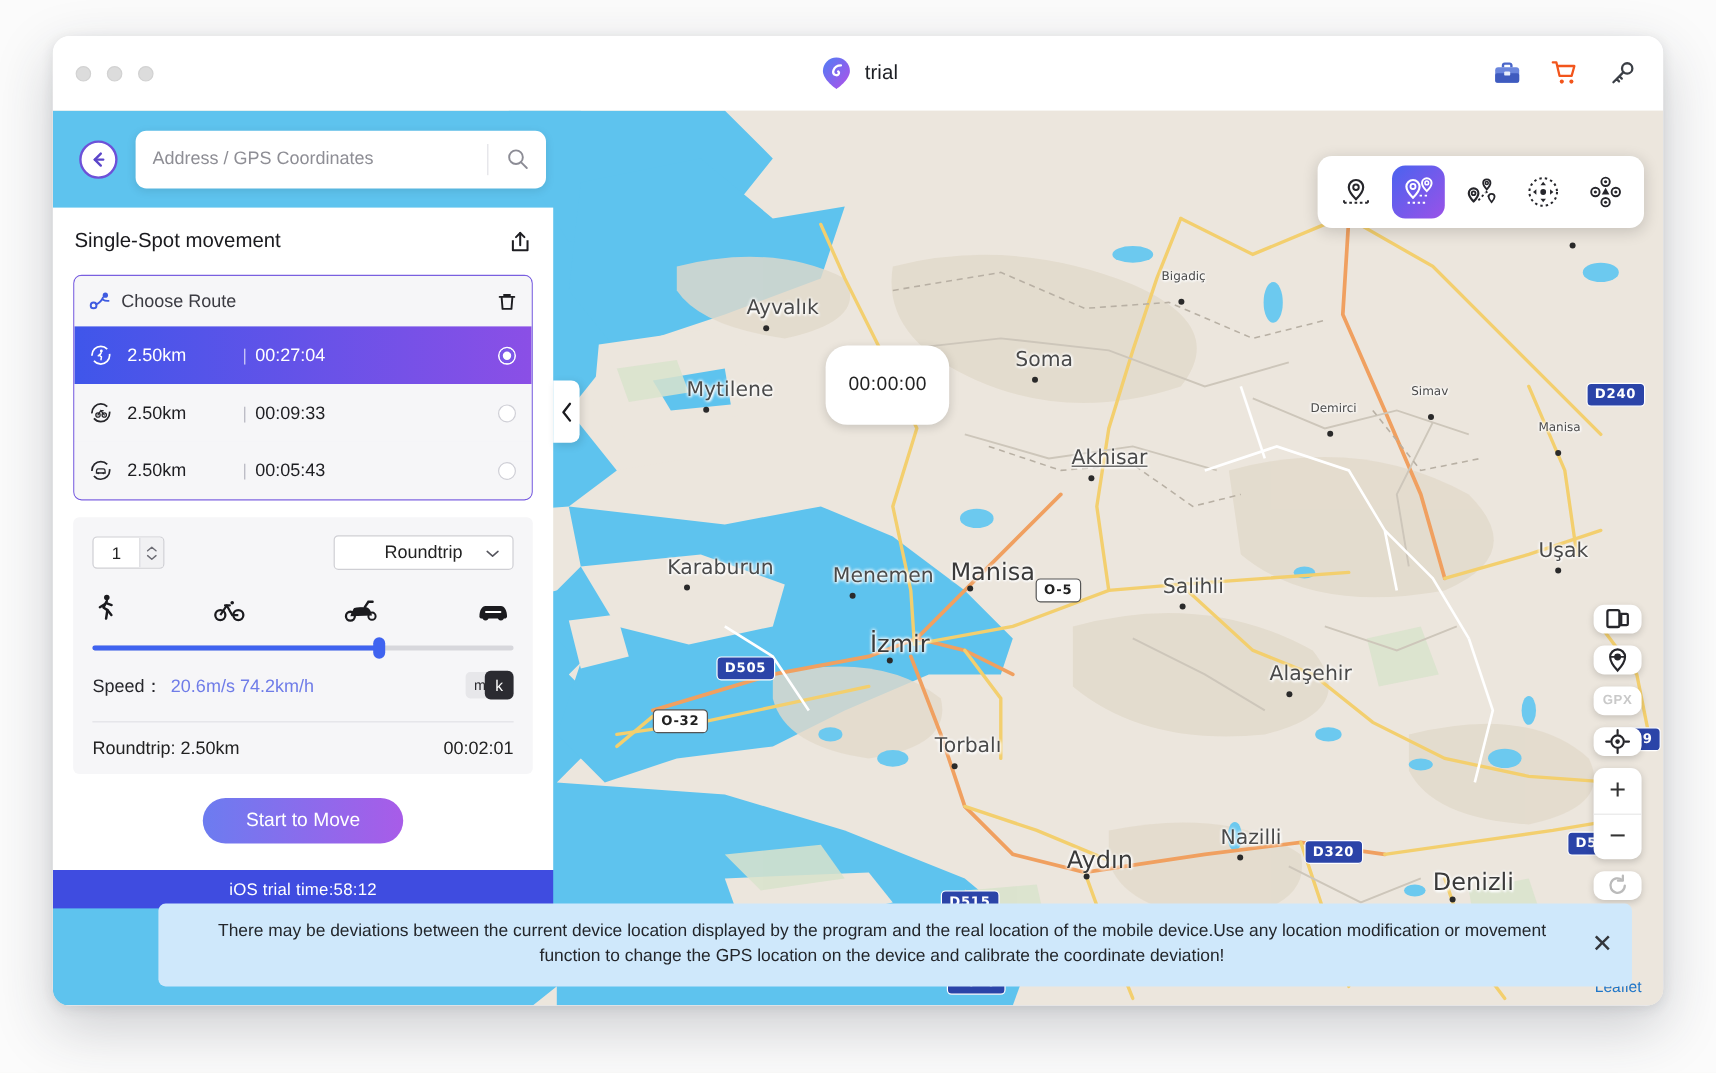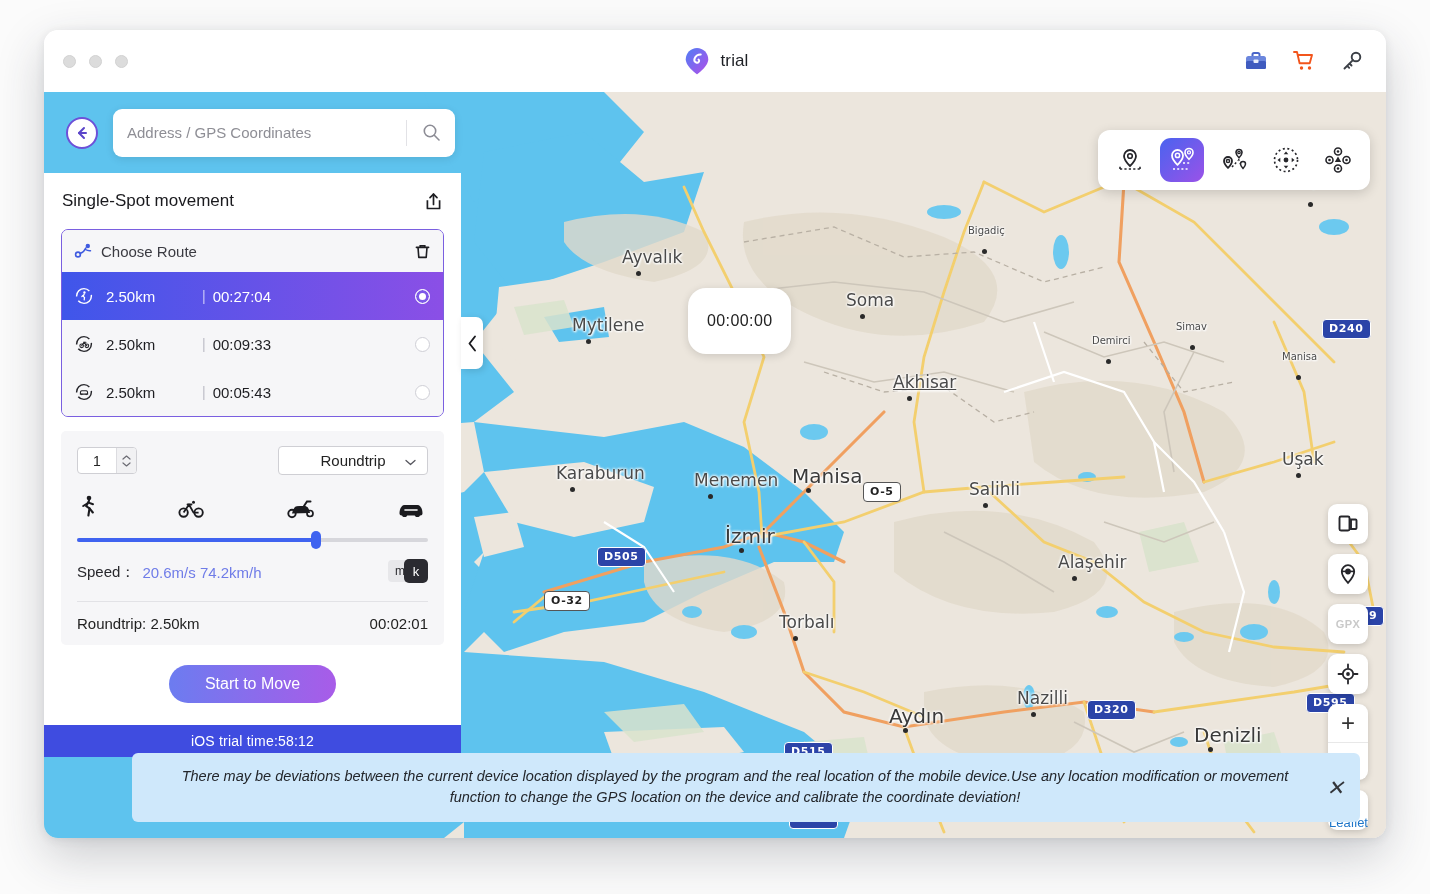--- a/index.html
+++ b/index.html
@@ -101,21 +101,21 @@
   }
   .mode-btn.active { background: linear-gradient(135deg,#4a63ef 0%,#9a52e8 100%); }
   .mode-btn svg { display: block; }
 
   
   .map-ctrls {
     position: absolute; right: 18px; top: 412px;
     display: flex; flex-direction: column; gap: 10px; align-items: center;
   }
   .ctrl {
-    width: 40px; height: 40px; background: #fff; border-radius: 9px;
+    width: 40px; height: 24px; background: #fff; border-radius: 9px;
     box-shadow: 0 2px 6px rgba(0,0,0,.17);
     display: flex; align-items: center; justify-content: center;
     cursor: pointer;
   }
   .ctrl.gpx { font-size: 11px; font-weight: bold; color: #c9c9c9; letter-spacing: .5px; cursor: default; }
   .ctrl.zoom-group { height: 76px; flex-direction: column; gap: 0; padding: 0; }
   .zoom-in, .zoom-out {
     flex: 1; width: 100%; display: flex; align-items: center; justify-content: center;
     font-size: 24px; color: #333; font-weight: 300; cursor: pointer;
   }
@@ -305,21 +305,20 @@
     display: flex; align-items: center; justify-content: center;
     cursor: pointer; z-index: 6;
   }
 
   
   .notice {
     position: absolute; left: 88px; right: 26px; bottom: 16px;
     background: #cfe8fb; border-radius: 6px;
     padding: 13px 46px 14px 24px;
     z-index: 7;
-    font-style: italic;
   }
   .notice p {
     font-size: 14.5px; color: #23262b; line-height: 1.45; text-align: center;
   }
   .notice-close {
     position: absolute; right: 16px; top: 50%; transform: translateY(-50%);
     font-size: 21px; color: #33363b; cursor: pointer; line-height: 1;
     font-weight: 300;
   }
 </style>

